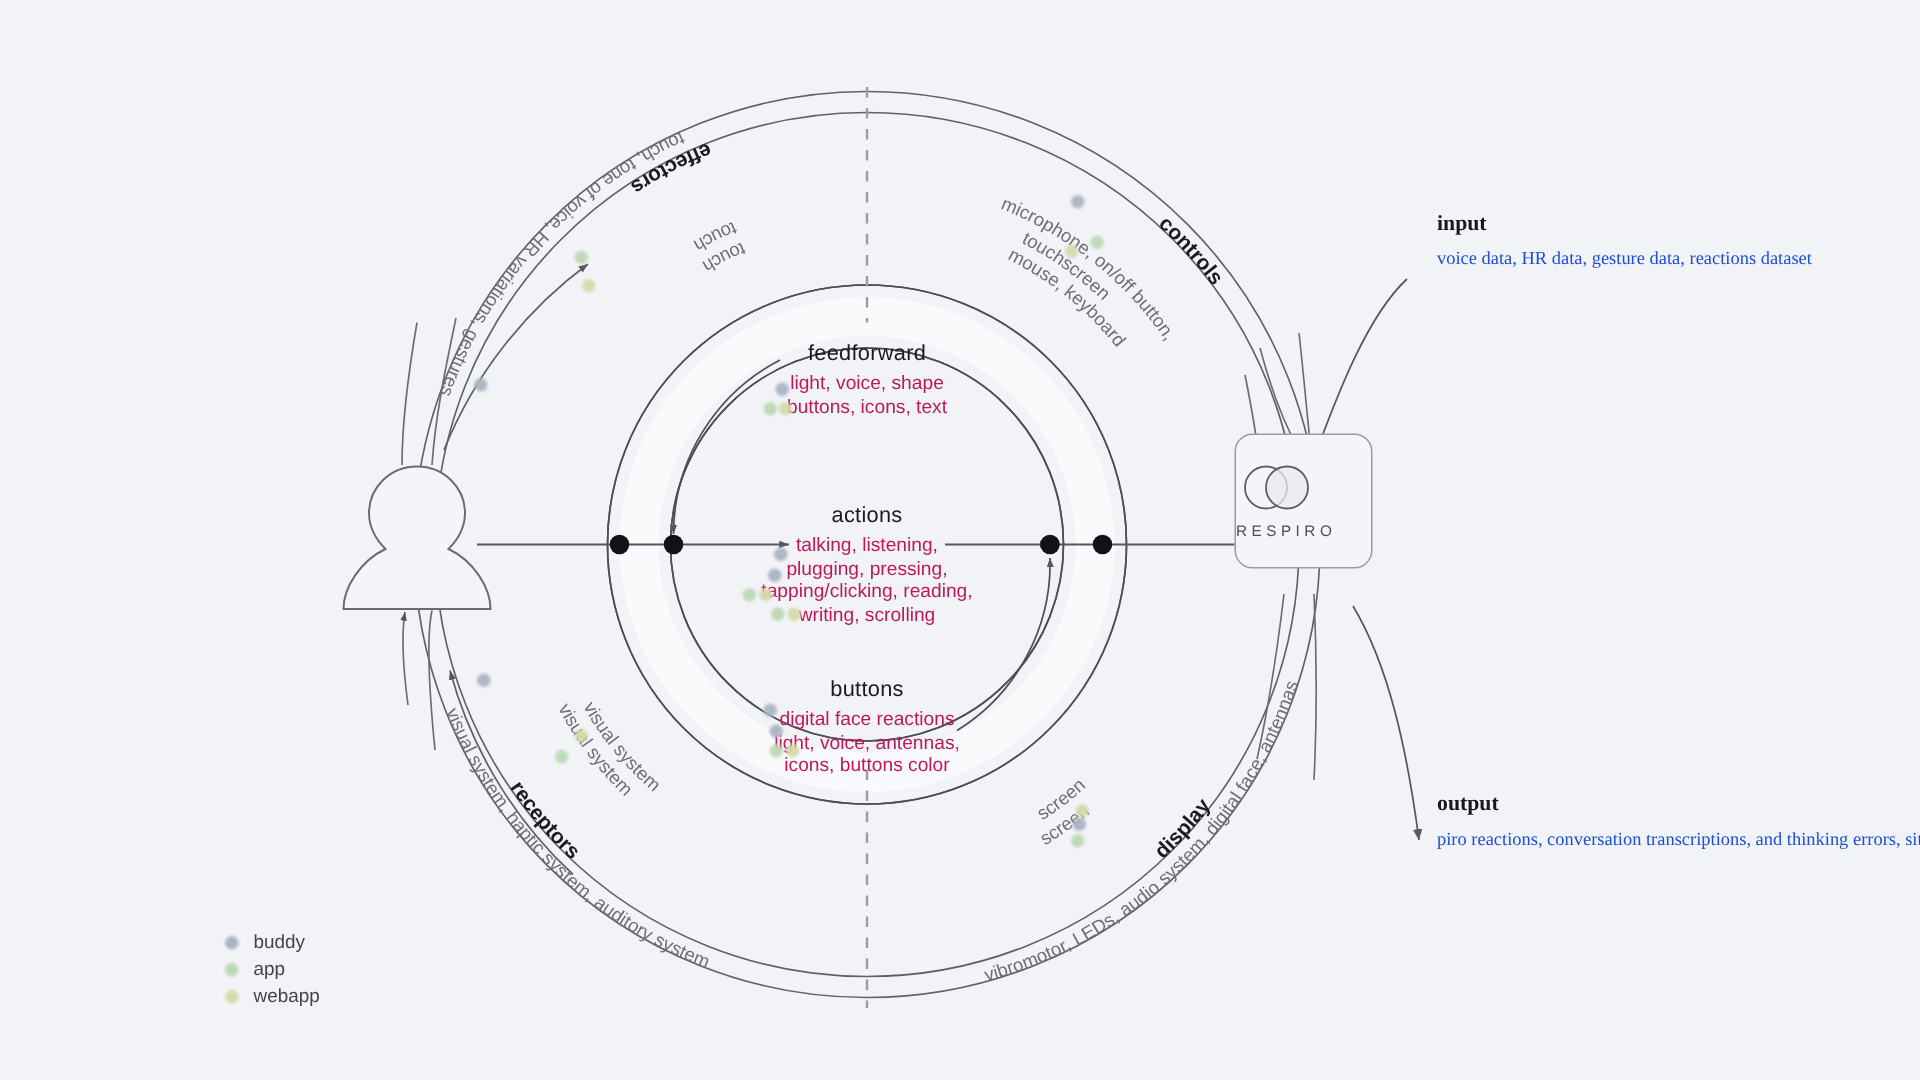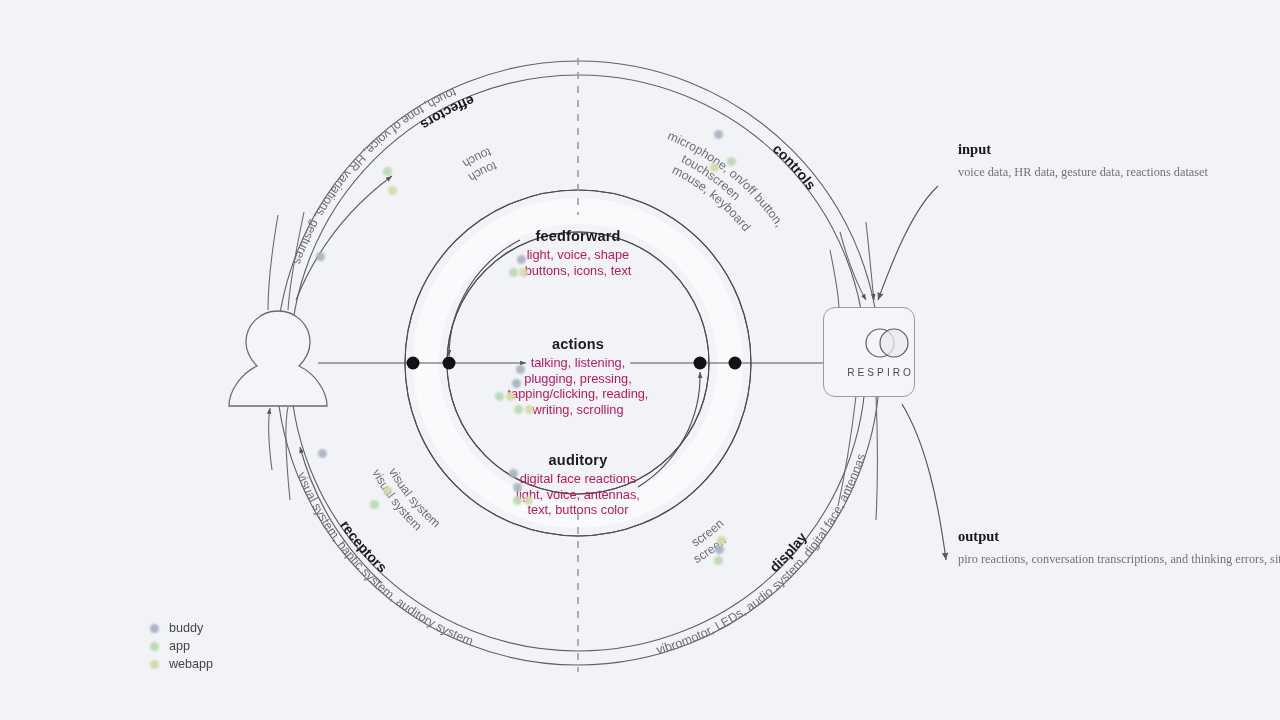--- a/index.html
+++ b/index.html
@@ -8,49 +8,49 @@
     background:#f2f3f7;
     font-family:"Liberation Sans", sans-serif;
     overflow:hidden;
     position:relative;
   }
   #stage{position:absolute;inset:0;}
   svg.layer{position:absolute;left:0;top:0;width:1280px;height:720px;}
 
   .lbl{position:absolute;white-space:nowrap;font-family:Liberation Serif, serif;}
   .sec-title{
-    font-size:14.5px;font-weight:bold;color:#1a1a1f;letter-spacing:.2px;
+    font-size:14.5px;font-weight:normal;color:#1a1a1f;letter-spacing:.2px;
   }
   .sec-line{
     font-size:12.8px;color:#be185d;line-height:1.23;
   }
   .center-block{position:absolute;text-align:center;}
   .center-block .sec-title{position:static;display:block;margin-bottom:3px;}
   .center-block .sec-line{position:static;display:block;}
 
   .dot{
     position:absolute;width:9px;height:9px;border-radius:50%;
     filter:blur(1.1px);opacity:.95;
   }
   .dot.buddy{background:#aab4c4;}
   .dot.app{background:#bcd9b6;}
   .dot.webapp{background:#d6dbab;}
 
   .panel-title{font-size:14.5px;font-weight:bold;color:#17171c;margin-bottom:6px;}
-  .panel-body{font-size:12.3px;color:#737373;line-height:1.36;}
+  .panel-body{font-size:12.3px;color:#1d4ed8;line-height:1.36;}
 
   .legend{position:absolute;left:150px;top:620px;}
   .legend-row{display:flex;align-items:center;height:16px;margin-bottom:2px;}
   .legend-dot{width:9px;height:9px;border-radius:50%;filter:blur(1px);margin-right:10px;}
   .legend-txt{font-size:12.6px;color:#44454c;}
 
   .respiro-box{
-    position:absolute;left:823px;top:307px;width:90px;height:88px;
+    position:absolute;left:823px;top:289px;width:90px;height:88px;
     border:1.2px solid #9a9ba3;border-radius:12px;background:#f4f5f8;
-    display:flex;flex-direction:column;align-items:flex-end;justify-content:center;
+    display:flex;flex-direction:column;align-items:flex-start;justify-content:center;
   }
   .respiro-word{
     font-size:10.2px;letter-spacing:3.0px;color:#4c4d55;margin-top:7px;
     font-family:"Liberation Sans", sans-serif;
   }
 </style>
 </head>
 <body>
 
 <div id="stage">
@@ -228,24 +228,24 @@
     <span class="sec-line">writing, scrolling</span>
   </div>
   <div class="dot buddy" style="left:516px;top:365px;"></div>
   <div class="dot buddy" style="left:512px;top:379px;"></div>
   <div class="dot app" style="left:495px;top:392px;"></div>
   <div class="dot webapp" style="left:506px;top:392px;"></div>
   <div class="dot app" style="left:514px;top:405px;"></div>
   <div class="dot webapp" style="left:525px;top:405px;"></div>
 
   <div class="center-block" style="left:448px;top:452px;width:260px;">
-    <span class="sec-title">auditory</span>
+    <span class="sec-title">buttons</span>
     <span class="sec-line">digital face reactions</span>
     <span class="sec-line">light, voice, antennas,</span>
-    <span class="sec-line">text, buttons color</span>
+    <span class="sec-line">icons, buttons color</span>
   </div>
   <div class="dot buddy" style="left:509px;top:469px;"></div>
   <div class="dot buddy" style="left:513px;top:483px;"></div>
   <div class="dot app" style="left:513px;top:496px;"></div>
   <div class="dot webapp" style="left:524px;top:496px;"></div>
 
   <div class="respiro-box">
     <svg width="54" height="34" viewBox="0 0 54 34">
       <circle cx="20" cy="17" r="14" fill="none" stroke="#5b5c64" stroke-width="1.2"></circle>
       <circle cx="34" cy="17" r="14" fill="#e9eaef" fill-opacity=".75" stroke="#5b5c64" stroke-width="1.2"></circle>

